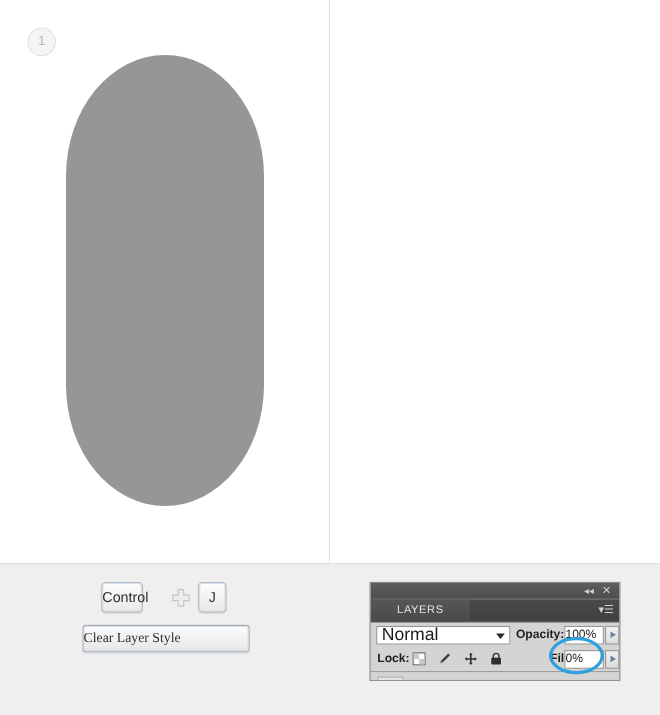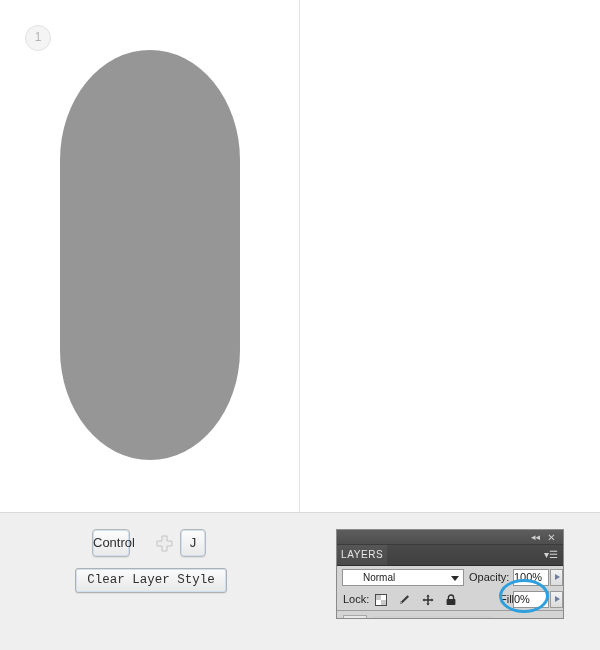--- a/index.html
+++ b/index.html
@@ -108,22 +108,21 @@
     width: 152px;
     height: 25px;
     box-sizing: border-box;
     background: linear-gradient(180deg, #fcfcfc 0%, #f1f1f1 52%, #e7e7e7 100%);
     border: 1px solid #b0b0b0;
     border-radius: 3px;
     box-shadow: inset 0 0 0 1px #cfe0f2, 0 1px 1px rgba(0,0,0,0.07);
     color: #2f2f2f;
     font-size: 12.5px;
     line-height: 23px;
-    text-align: center;
-    font-family: Liberation Mono, monospace;
+    font-family: Liberation Serif, serif;
   }
 
   
   #layers-panel {
     position: absolute;
     left: 336px;
     top: 529px;
     width: 228px;
     height: 90px;
     background: #d4d4d4;
@@ -154,21 +153,21 @@
   #panel-tabbar {
     position: relative;
     height: 20px;
     background: linear-gradient(180deg, #4a4a4a 0%, #3f3f3f 100%);
     border-bottom: 1px solid #2e2e2e;
   }
   #tab-layers {
     position: absolute;
     left: 0; top: 0;
     height: 20px;
-    padding: 0 4px;
+    padding: 0 24px;
     background: linear-gradient(180deg, #565656 0%, #4a4a4a 100%);
     color: #e6e6e6;
     font-size: 10px;
     letter-spacing: 0.6px;
     line-height: 20px;
   }
   #panel-menu-icon {
     position: absolute;
     right: 5px; top: 4px;
     color: #d0d0d0;
@@ -182,37 +181,38 @@
     background: #d4d4d4;
   }
   #blend-mode-select {
     position: absolute;
     left: 5px; top: 3px;
     width: 122px; height: 17px;
     box-sizing: border-box;
     background: #ffffff;
     border: 1px solid #949494;
     color: #1b1b1b;
-    font-size: 10px;
+    font-size: 16px;
     line-height: 15px;
-    padding-left: 20px;
+    padding-left: 4px;
   }
   #blend-mode-caret {
     position: absolute;
     right: 4px; top: 6px;
     width: 0; height: 0;
     border-left: 4px solid transparent;
     border-right: 4px solid transparent;
     border-top: 5px solid #2a2a2a;
   }
   .field-label {
     position: absolute;
     color: #1f1f1f;
     font-size: 11px;
     line-height: 17px;
+    font-weight: bold;
   }
   #opacity-label { left: 132px; top: 3px; }
   #fill-label    { left: 163px; top: 3px; }
   .value-field {
     position: absolute;
     top: 3px;
     height: 17px;
     box-sizing: border-box;
     background: #ffffff;
     border: 1px solid #949494;

